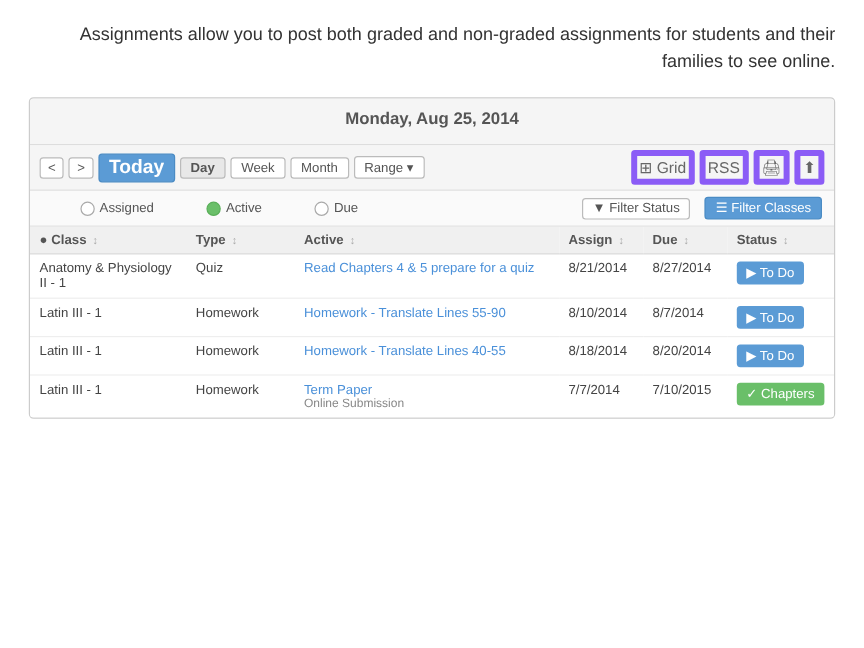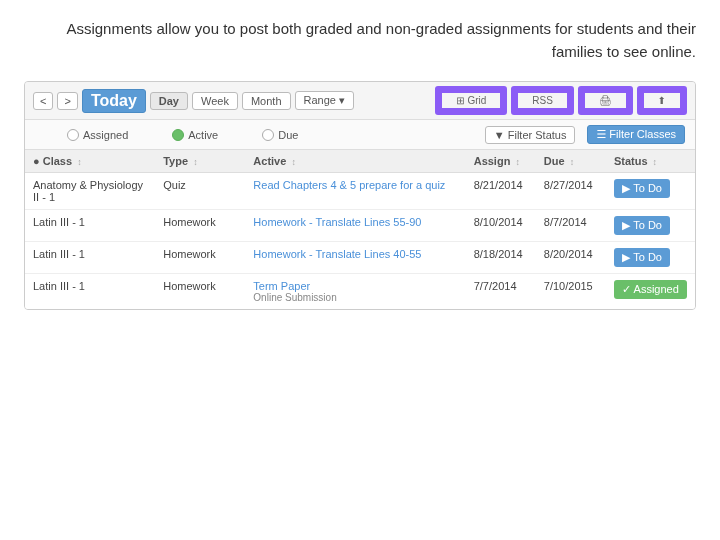--- a/index.html
+++ b/index.html
@@ -78,24 +78,24 @@
       font-weight: bold;
     }
     .spacer { flex: 1; }
     .toolbar-right {
       display: flex;
       align-items: center;
       gap: 4px;
     }
     .icon-btn {
       background: none;
-      border: 7px solid #8b5cf6;
-      border-radius: 3px;
-      padding: 2px 14px;
-      font-size: 10px;
+      border: 5px solid #8b5cf6;
+      border-radius: 3px;
+      padding: 2px 2px;
+      font-size: 13px;
       cursor: pointer;
       color: #666;
     }
     .filter-row {
       display: flex;
       align-items: center;
       gap: 12px;
       padding: 5px 10px;
       background: #fafafa;
       border-bottom: 1px solid #ddd;
@@ -221,20 +221,23 @@
       color: #888;
     }
   </style>
 </head>
 <body>
 
 <p class="intro-text">Assignments allow you to post both graded and non-graded assignments for students and their families to see online.</p>
 
 <div class="app-container">
 
+  <div class="app-header">
+    <div class="app-title">Monday, Aug 25, 2014</div>
+  </div>
 
   <div class="toolbar">
     <button class="btn-nav">&lt;</button>
     <button class="btn-nav">&gt;</button>
     <button class="btn-today">Today</button>
     <button class="btn-view active">Day</button>
     <button class="btn-view">Week</button>
     <button class="btn-view">Month</button>
     <button class="btn-view">Range ▾</button>
     <div class="spacer"></div>
@@ -319,18 +322,18 @@
             <td class="col-assign">8/18/2014</td>
             <td class="col-due">8/20/2014</td>
             <td class="col-status"><span class="status-todo">▶ To Do</span></td>
           </tr>
           <tr>
             <td class="col-class">Latin III - 1</td>
             <td class="col-type">Homework</td>
             <td class="col-details"><a class="link-blue" href="#">Term Paper</a><div class="sub-text">Online Submission</div></td>
             <td class="col-assign">7/7/2014</td>
             <td class="col-due">7/10/2015</td>
-            <td class="col-status"><span class="status-completed">✓ Assigned</span></td>
+            <td class="col-status"><span class="status-completed">✓ Chapters</span></td>
           </tr>
         </tbody>
     </table>
   </div>
 </div>
 
 </body></html>

